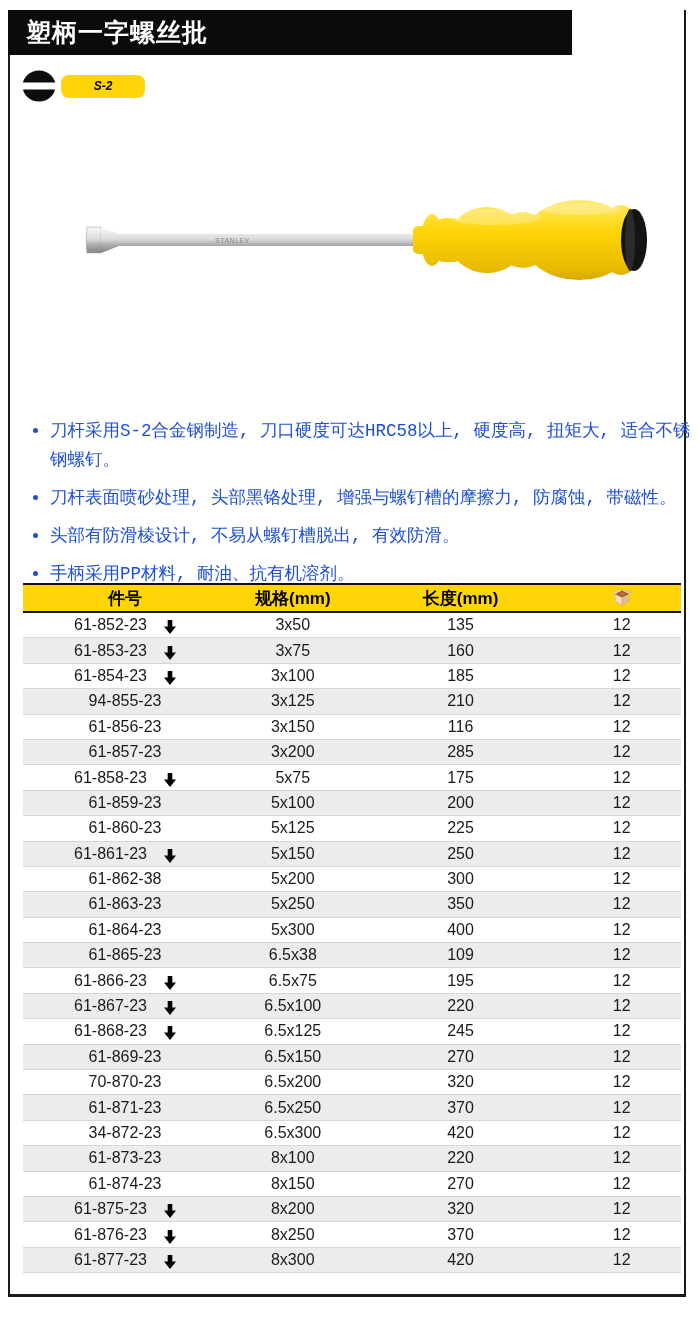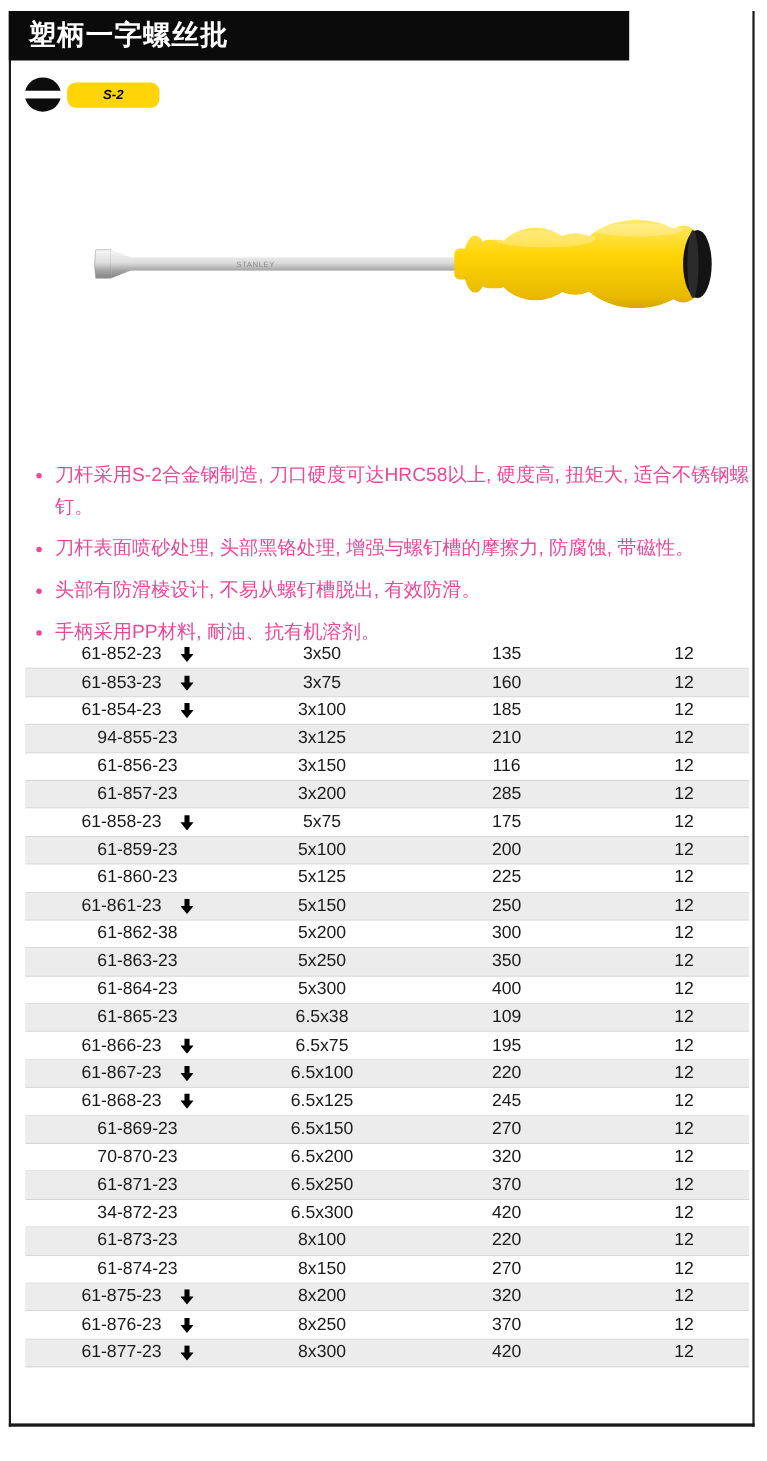--- a/index.html
+++ b/index.html
@@ -25,35 +25,35 @@
   .badge{
     display:inline-block;background:var(--yellow);border-radius:8px;
     min-width:68px;height:23px;line-height:23px;text-align:center;
     font-size:12px;font-weight:bold;font-style:italic;color:#000;padding:0 8px;
   }
   .product{position:absolute;left:75px;top:185px;}
   .features{
     position:absolute;left:22px;top:403px;width:645px;margin:0;padding:0 0 0 18px;
     list-style:disc outside;
   }
-  .features li{font-size:17.5px;line-height:29px;margin:4px 0 9px 0;color:#ec4899;}
+  .features li{font-size:17.5px;line-height:29px;margin:4px 0 9px 0;color:#1d4ed8;font-family:Liberation Mono, monospace;}
   .spec-table{position:absolute;left:13px;top:573px;width:658px;}
   .thead{
     display:flex;background:var(--yellow);
     border-top:2px solid #111;border-bottom:2px solid #111;
     height:26px;align-items:center;
   }
   .th{font-size:17px;font-weight:bold;text-align:center;color:#000;}
   .td,.th{box-sizing:border-box;}
   .c1{width:31%;} .c2{width:20%;} .c3{width:31%;} .c4{width:18%;}
   .tbody .tr{display:flex;height:25.4px;align-items:center;border-bottom:1px solid #d6d6d6;box-sizing:border-box;}
   .tbody .tr:nth-child(even){background:var(--row-alt);}
   .tbody .tr:nth-child(odd){background:#fff;}
   .td{font-size:16px;text-align:center;color:#1a1a1a;}
-  .td.part{display:flex;justify-content:center;align-items:center;gap:17px;}
+  .td.part{display:flex;justify-content:center;align-items:flex-end;gap:17px;}
   .arrow{flex:0 0 auto;}
   .carton{display:inline-block;width:24px;height:18px;vertical-align:middle;}
   .th.qty{display:flex;justify-content:center;align-items:center;}
 </style>
 </head>
 <body>
 
 <div class="page">
   <div class="frame">
 
@@ -110,20 +110,37 @@
     </svg>
 
     <ul class="features" id="features">
         <li class="feature">刀杆采用S-2合金钢制造, 刀口硬度可达HRC58以上, 硬度高, 扭矩大, 适合不锈钢螺钉。</li>
         <li class="feature">刀杆表面喷砂处理, 头部黑铬处理, 增强与螺钉槽的摩擦力, 防腐蚀, 带磁性。</li>
         <li class="feature">头部有防滑棱设计, 不易从螺钉槽脱出, 有效防滑。</li>
         <li class="feature">手柄采用PP材料, 耐油、抗有机溶剂。</li>
       </ul>
 
     <div class="spec-table">
+      <div class="thead">
+        <div class="th c1">件号</div>
+        <div class="th c2">规格(mm)</div>
+        <div class="th c3">长度(mm)</div>
+        <div class="th c4 qty">
+          <span class="carton">
+            <svg width="24" height="18" viewBox="0 0 24 18">
+              <polygon points="5,5 12,1.5 19,5 12,8.5" fill="#A0512a" stroke="#7a3b1d" stroke-width="0.6"></polygon>
+              <polygon points="12,3 16,5 12,7 8,5" fill="#c96a33"></polygon>
+              <polygon points="5,5 12,8.5 12,16.5 5,12.5" fill="#f2dcbb" stroke="#c9a36f" stroke-width="0.5"></polygon>
+              <polygon points="12,8.5 19,5 19,12.5 12,16.5" fill="#e2bd8d" stroke="#c9a36f" stroke-width="0.5"></polygon>
+              <polygon points="5,5 2.5,3.2 9.5,0 12,1.5" fill="#f0d7b0" stroke="#c9a36f" stroke-width="0.5"></polygon>
+              <polygon points="19,5 21.5,3.2 14.5,0 12,1.5" fill="#e8c79a" stroke="#c9a36f" stroke-width="0.5"></polygon>
+            </svg>
+          </span>
+        </div>
+      </div>
       <div class="tbody" id="tbody">
           <div class="tr">
     <div class="td part c1">
       <span class="pn">61-852-23</span>
       <svg class="arrow" width="12" height="14" viewBox="0 0 13 15">
                 <path d="M4 0 h5 v7 h4 L6.5 15 L0 7 h4 z" fill="#000"></path>
               </svg>
     </div>
     <div class="td c2">3x50</div>
     <div class="td c3">135</div>

